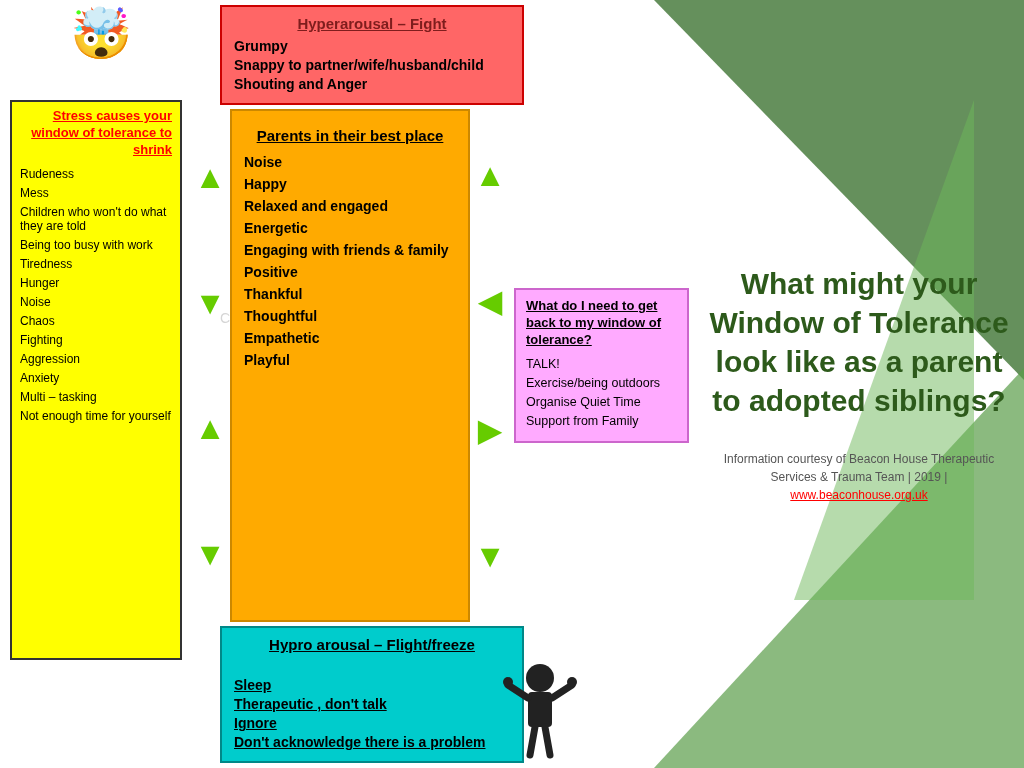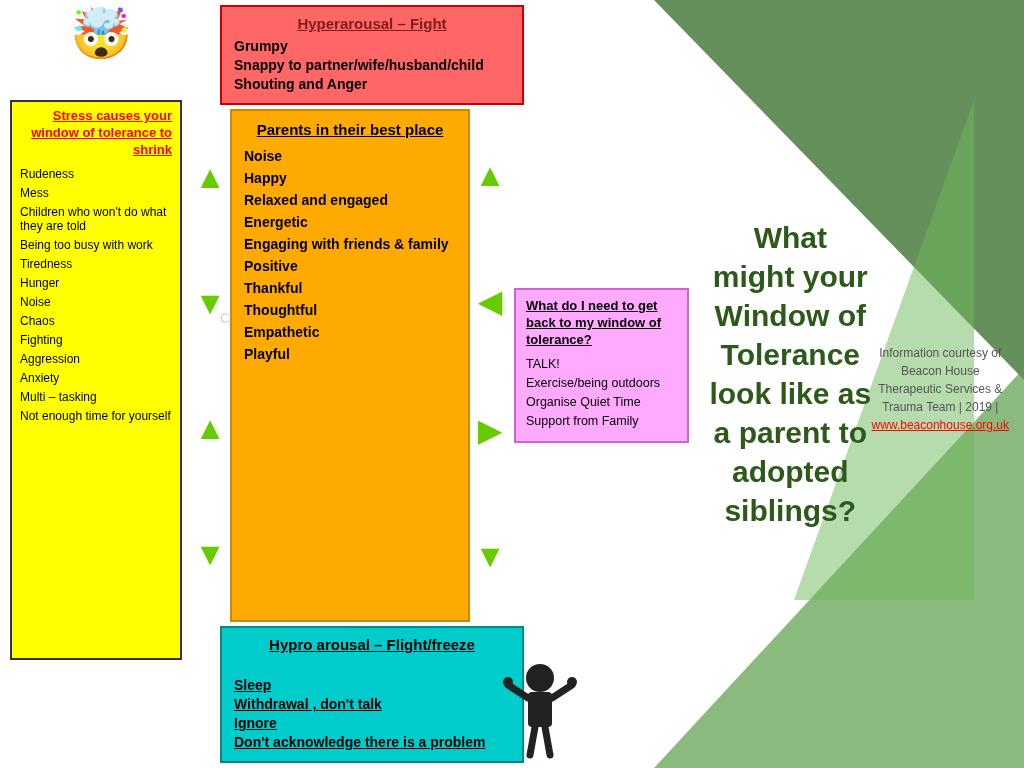--- a/index.html
+++ b/index.html
@@ -150,21 +150,21 @@
       font-size: 32px;
       color: #66cc00;
       line-height: 1;
     }
 
     
     .center-box {
       background: #ffaa00;
       border: 2px solid #cc8800;
       flex: 1;
-      padding: 10px 12px;
+      padding: 16px 12px;
       display: flex;
       flex-direction: column;
     }
     .center-box .title {
       font-weight: bold;
       font-size: 15px;
       text-decoration: underline;
       text-align: center;
       color: #000;
       margin-bottom: 10px;
@@ -222,21 +222,21 @@
       font-size: 14px;
       color: #000;
       margin-bottom: 3px;
       text-decoration: underline;
     }
 
     
     .right-panel {
       width: 330px;
       display: flex;
-      flex-direction: row;
+      flex-direction: column;
       align-items: center;
       justify-content: center;
       padding: 20px 15px;
       position: relative;
       z-index: 2;
     }
     .right-panel .main-title {
       font-size: 30px;
       font-weight: bold;
       color: #2d5a1b;
@@ -367,21 +367,21 @@
             <div class="item">Organise Quiet Time</div>
             <div class="item">Support from Family</div>
           </div>
       </div>
     </div>
 
     <div class="hypoarousal-box">
       <div class="title">Hypro arousal – Flight/freeze</div>
       <div id="hypoarousal-items">
           <div class="item">Sleep</div>
-          <div class="item">Withdrawal , don't talk</div>
+          <div class="item">Therapeutic , don't talk</div>
           <div class="item">Ignore</div>
           <div class="item">Don't acknowledge there is a problem</div>
         </div>
     </div>
   </div>
 
   <div class="right-panel">
     <div class="main-title">What might your Window of Tolerance look like as a parent to adopted siblings?</div>
     <div class="attribution">
       <span>Information courtesy of Beacon House Therapeutic Services &amp; Trauma Team | 2019 | </span><a href="#">www.beaconhouse.org.uk</a>

